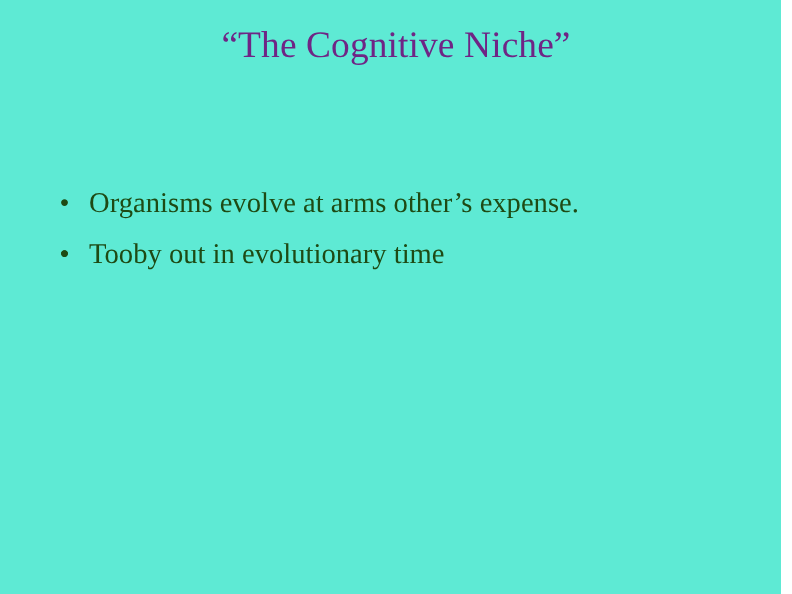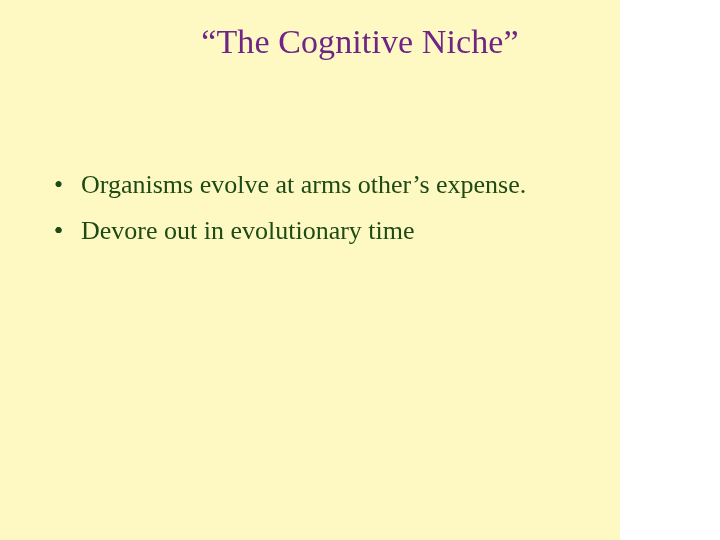--- a/index.html
+++ b/index.html
@@ -10,23 +10,23 @@
   body {
     width: 720px;
     height: 540px;
     background: #ffffff;
     font-family: "Liberation Serif", "DejaVu Serif", serif;
     overflow: hidden;
   }
 
   .slide {
     position: relative;
-    width: 620px;
+    width: 710px;
     height: 540px;
-    background: #fef9c3;
+    background: #5eead4;
     box-sizing: border-box;
   }
 
   
   .slide-title {
     position: absolute;
     left: 0;
     top: 18px;
     width: 720px;
     text-align: center;
@@ -93,18 +93,18 @@
       <span class="bullet-marker">•</span>
       <span class="bullet-text">Organisms evolve at arms other’s expense.</span>
     </li>
 
     <li class="bullet-item">
       <span class="bullet-marker">•</span>
     </li>
 
     <li class="bullet-item">
       <span class="bullet-marker">•</span>
-      <span class="bullet-text">Devore out in evolutionary time</span>
+      <span class="bullet-text">Tooby out in evolutionary time</span>
     </li>
 
   </ul>
 
 </div>
 
 </body></html>

